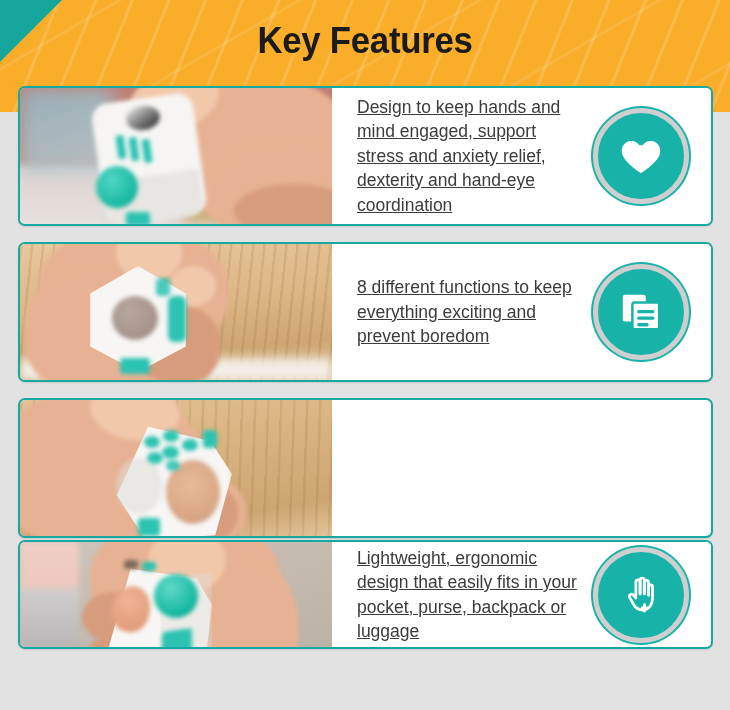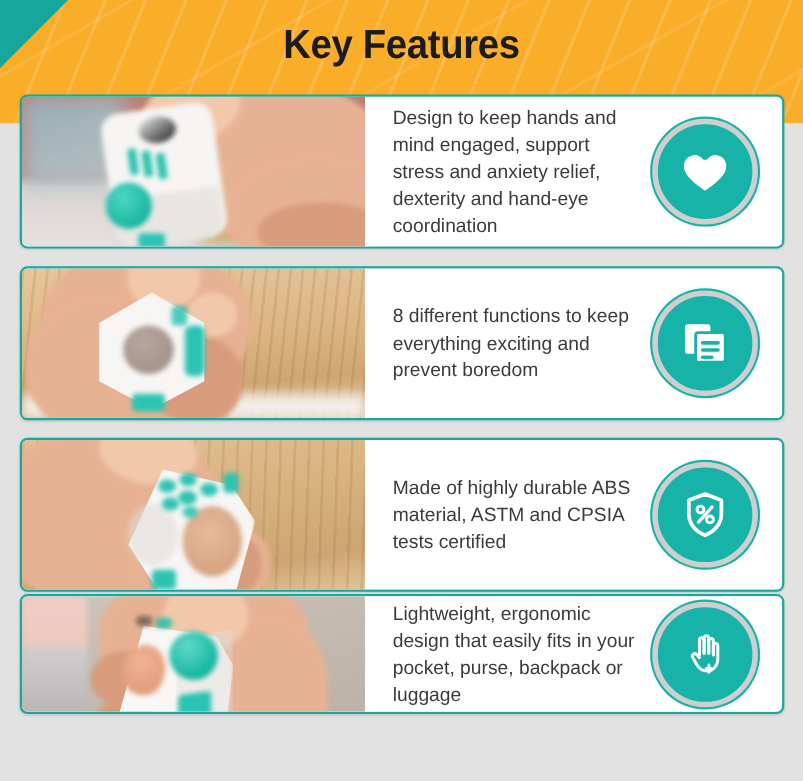--- a/index.html
+++ b/index.html
@@ -101,20 +101,21 @@
     align-items: center;
     background: #ffffff;
   }
   .card-text {
     flex: 1 1 auto;
     padding: 0 14px 0 25px;
     font-size: 17.5px;
     line-height: 24.5px;
     color: #3b3b3b;
     font-family: "Liberation Sans", sans-serif;
+    text-decoration: underline;
   }
 
   
   .badge {
     flex: 0 0 auto;
     width: 96px; height: 96px;
     margin-right: 22px;
     border-radius: 50%;
     background: #17b2a8;
     border: 5px solid #cfcfcf;
@@ -302,33 +303,20 @@
                background:radial-gradient(circle at 45% 40%, #e8bb9a, #cf9a78);"></div>
 
           <div class="teal-part blur-soft" style="left:124px; top:36px; width:16px; height:12px; border-radius:50%;"></div>
           <div class="teal-part blur-soft" style="left:143px; top:30px; width:16px; height:12px; border-radius:50%;"></div>
           <div class="teal-part blur-soft" style="left:142px; top:46px; width:17px; height:13px; border-radius:50%;"></div>
           <div class="teal-part blur-soft" style="left:162px; top:39px; width:16px; height:12px; border-radius:50%;"></div>
           <div class="teal-part blur-soft" style="left:127px; top:52px; width:16px; height:12px; border-radius:50%;"></div>
           <div class="teal-part blur-soft" style="left:146px; top:60px; width:14px; height:11px; border-radius:50%; opacity:.9;"></div>
           <div class="teal-part blur-soft" style="left:183px; top:30px; width:14px; height:18px; border-radius:4px;"></div>
           <div class="teal-part blur-soft" style="left:118px; top:118px; width:22px; height:18px; border-radius:4px;"></div>
-        </div>
-      </div>
-      <div class="card-body">
-        <div class="card-text">Made of highly durable ABS material, ASTM and CPSIA tests certified</div>
-        <div class="badge">
-          <span>
-            <svg width="48" height="48" viewBox="0 0 24 24">
-              <path d="M12 2.6 4.6 5.4v6.1c0 4.5 3.1 8.3 7.4 9.8 4.3-1.5 7.4-5.3 7.4-9.8V5.4L12 2.6z" fill="none" stroke="#ffffff" stroke-width="1.7" stroke-linejoin="round"></path>
-              <circle cx="9.9" cy="9.6" r="1.55" fill="none" stroke="#ffffff" stroke-width="1.35"></circle>
-              <circle cx="14.2" cy="14.1" r="1.55" fill="none" stroke="#ffffff" stroke-width="1.35"></circle>
-              <line x1="15.1" y1="8.5" x2="9" y2="15.3" stroke="#ffffff" stroke-width="1.5" stroke-linecap="round"></line>
-            </svg>
-          </span>
         </div>
       </div>
     </div>
 
     <div class="card" style="top:428px; height:109px;">
       <div class="card-photo">
         <div class="photo">
           <div class="bg-4"></div>
           <div class="bg-4-person"></div>
 

